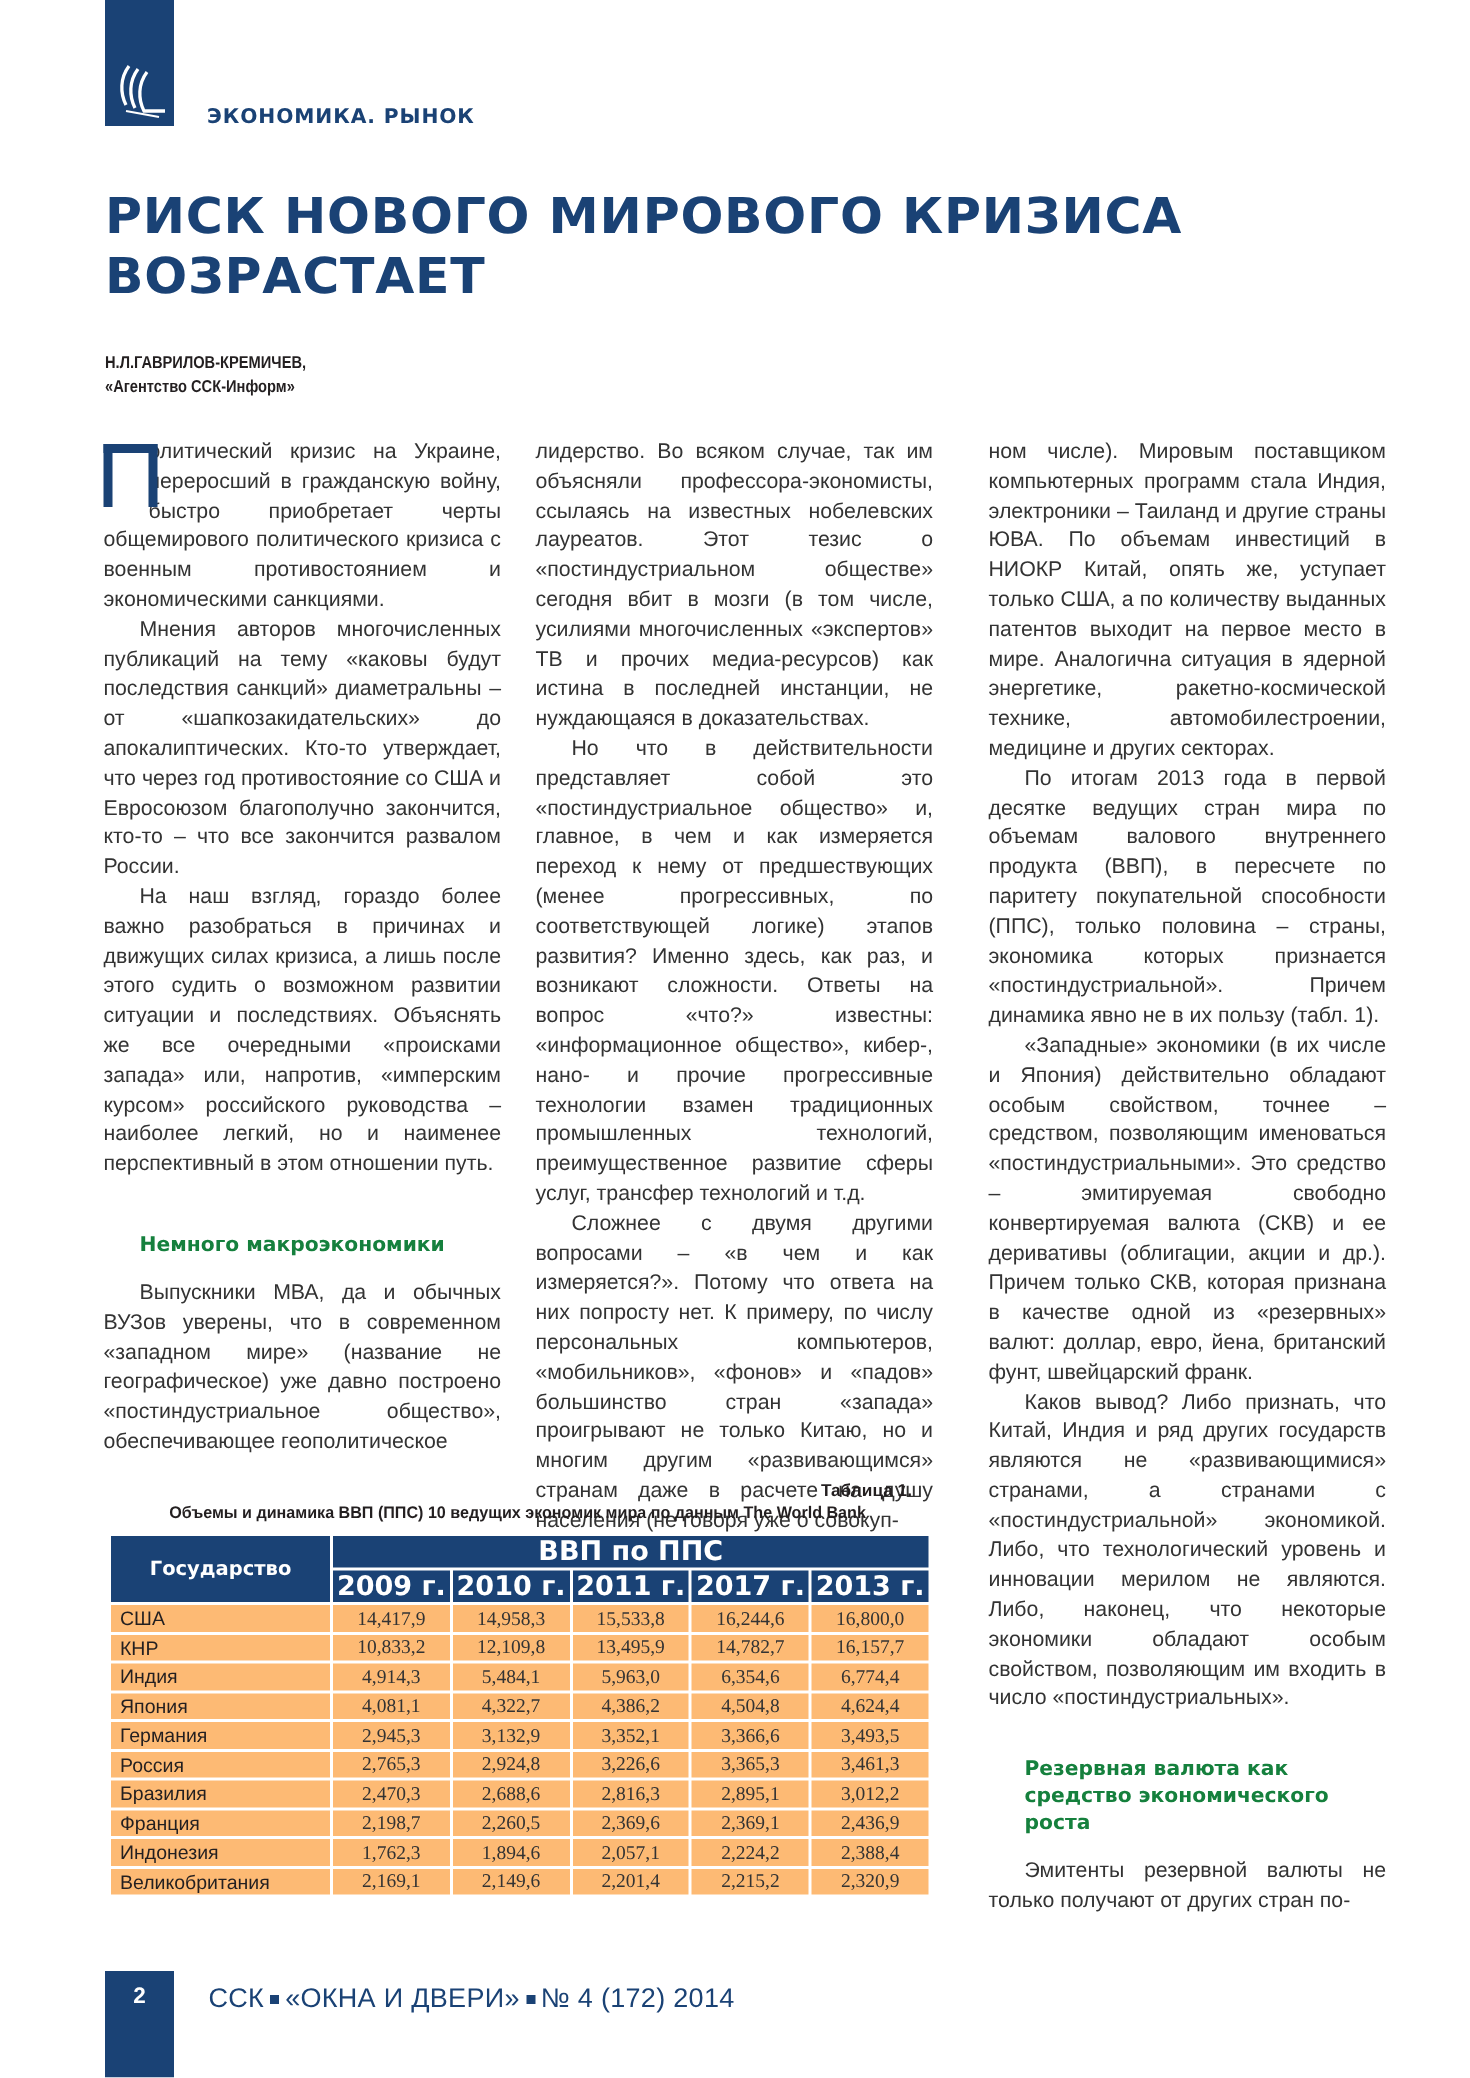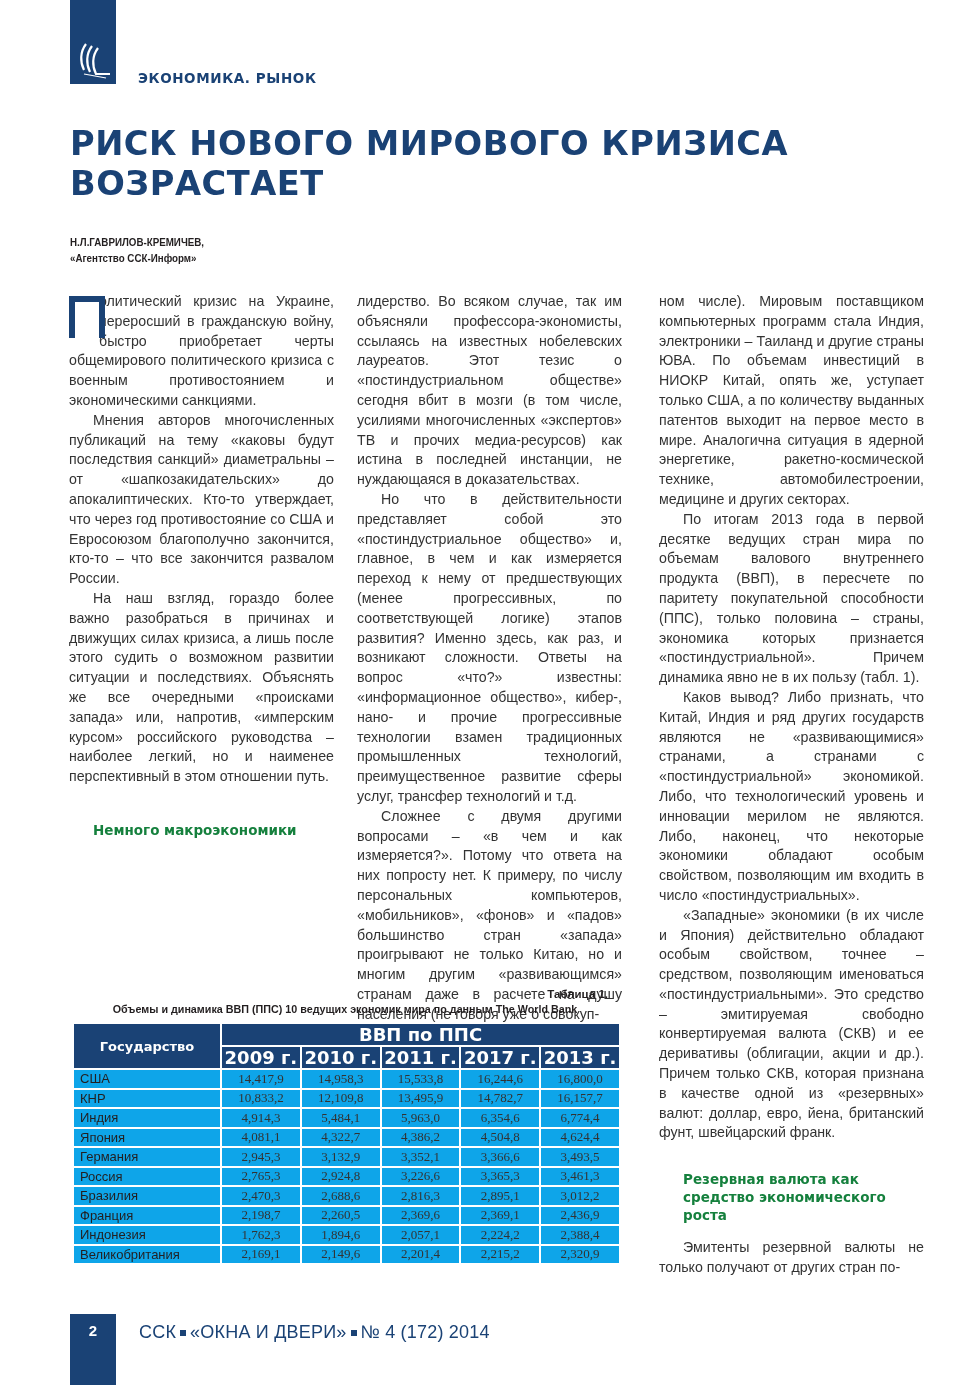--- a/index.html
+++ b/index.html
@@ -27,21 +27,21 @@
   .subhead { position: relative; margin: 34px 0 14px 0; font-family: "DejaVu Sans", sans-serif; font-weight: bold; font-size: 13.5px; line-height: 18px; color: #15803d; text-align: left; text-indent: 0; }
   .subhead .hl { position: absolute; left: 0; width: 78px; height: 10px; background: #bcd4e6; z-index: -1; }
   .subhead .txt { padding-left: 24px; display: block; }
 
   .table-caption-num { position: absolute; left: 70px; top: 988px; width: 538px; text-align: right; font-weight: bold; font-size: 11.5px; color: #231f20; }
   .table-caption { position: absolute; left: 70px; top: 1003px; width: 550px; text-align: center; font-weight: bold; font-size: 11.2px; color: #231f20; transform: scaleX(0.96); }
 
   table.gdp { position: absolute; left: 72px; top: 1022px; width: 549px; border-collapse: separate; border-spacing: 2px 2px; font-size: 12.5px; }
   table.gdp th { background: #1a4275; color: #fff; font-family: "DejaVu Sans", sans-serif; font-weight: bold; font-size: 18px; height: 17px; padding: 0; }
   table.gdp th.state { width: 146px; font-size: 13px; }
-  table.gdp td { background: #0ea5e9; height: 17.5px; padding: 0 6px; }
+  table.gdp td { background: #fdba74; height: 17.5px; padding: 0 6px; }
   table.gdp td.country { text-align: left; font-size: 13px; color: #231f20; }
   table.gdp td.val { text-align: center; font-family: "Liberation Serif", serif; font-size: 13px; color: #333; }
 
   .foot-bar { position: absolute; left: 70px; top: 1314px; width: 46px; height: 71px; background: #1a4275; }
   .page-num { position: absolute; left: 0; top: 8px; width: 46px; text-align: center; color: #fff; font-weight: bold; font-size: 15px; }
   .footer-text { position: absolute; left: 139px; top: 1322px; font-size: 18px; color: #1a4275; letter-spacing: 0.2px; }
   .footer-text .sq { display: inline-block; width: 6px; height: 6px; background: #1a4275; vertical-align: middle; margin: 0 4px; }
 </style>
 </head>
 <body>
@@ -66,33 +66,34 @@
 <div class="col col1">
   <p class="noind">
     <span class="dropcap"></span><span>олитический кризис на Украине, переросший в гражданскую войну, быстро приобретает черты общемирового политического кризиса с военным противостоянием и экономическими санкциями.</span>
   </p>
   <p>Мнения авторов многочисленных публикаций на тему «каковы будут последствия санкций» диаметральны – от «шапкозакидательских» до апокалиптических. Кто-то утверждает, что через год противостояние со США и Евросоюзом благополучно закончится, кто-то – что все закончится развалом России.</p>
   <p>На наш взгляд, гораздо более важно разобраться в причинах и движущих силах кризиса, а лишь после этого судить о возможном развитии ситуации и последствиях. Объяснять же все очередными «происками запада» или, напротив, «имперским курсом» российского руководства – наиболее легкий, но и наименее перспективный в этом отношении путь.</p>
   <div class="subhead">
     <span class="hl" style="top:4px;"></span>
     <span class="txt">Немного макроэкономики</span>
   </div>
+  <p>Выпускники МВА, да и обычных ВУЗов уверены, что в современном «западном мире» (название не географическое) уже давно построено «постиндустриальное общество», обеспечивающее геополитическое</p>
 </div>
 
 <div class="col col2">
   <p class="noind">лидерство. Во всяком случае, так им объясняли профессора-экономисты, ссылаясь на известных нобелевских лауреатов. Этот тезис о «постиндустриальном обществе» сегодня вбит в мозги (в том числе, усилиями многочисленных «экспертов» ТВ и прочих медиа-ресурсов) как истина в последней инстанции, не нуждающаяся в доказательствах.</p>
   <p>Но что в действительности представляет собой это «постиндустриальное общество» и, главное, в чем и как измеряется переход к нему от предшествующих (менее прогрессивных, по соответствующей логике) этапов развития? Именно здесь, как раз, и возникают сложности. Ответы на вопрос «что?» известны: «информационное общество», кибер-, нано- и прочие прогрессивные технологии взамен традиционных промышленных технологий, преимущественное развитие сферы услуг, трансфер технологий и т.д.</p>
   <p>Сложнее с двумя другими вопросами – «в чем и как измеряется?». Потому что ответа на них попросту нет. К примеру, по числу персональных компьютеров, «мобильников», «фонов» и «падов» большинство стран «запада» проигрывают не только Китаю, но и многим другим «развивающимся» странам даже в расчете на душу населения (не говоря уже о совокуп-</p>
 </div>
 
 <div class="col col3">
   <p class="noind">ном числе). Мировым поставщиком компьютерных программ стала Индия, электроники – Таиланд и другие страны ЮВА. По объемам инвестиций в НИОКР Китай, опять же, уступает только США, а по количеству выданных патентов выходит на первое место в мире. Аналогична ситуация в ядерной энергетике, ракетно-космической технике, автомобилестроении, медицине и других секторах.</p>
   <p>По итогам 2013 года в первой десятке ведущих стран мира по объемам валового внутреннего продукта (ВВП), в пересчете по паритету покупательной способности (ППС), только половина – страны, экономика которых признается «постиндустриальной». Причем динамика явно не в их пользу (табл. 1).</p>
+  <p>«Западные» экономики (в их числе и Япония) действительно обладают особым свойством, точнее – средством, позволяющим именоваться «постиндустриальными». Это средство – эмитируемая свободно конвертируемая валюта (СКВ) и ее деривативы (облигации, акции и др.). Причем только СКВ, которая признана в качестве одной из «резервных» валют: доллар, евро, йена, британский фунт, швейцарский франк.</p>
   <p>Каков вывод?  Либо признать, что Китай, Индия и ряд других государств являются не «развивающимися» странами, а странами с «постиндустриальной» экономикой. Либо, что технологический уровень и инновации мерилом не являются. Либо, наконец, что некоторые экономики обладают особым свойством, позволяющим им входить в число «постиндустриальных».</p>
-  <p>«Западные» экономики (в их числе и Япония) действительно обладают особым свойством, точнее – средством, позволяющим именоваться «постиндустриальными». Это средство – эмитируемая свободно конвертируемая валюта (СКВ) и ее деривативы (облигации, акции и др.). Причем только СКВ, которая признана в качестве одной из «резервных» валют: доллар, евро, йена, британский фунт, швейцарский франк.</p>
   <div class="subhead" style="margin-top:27px;">
     <span class="hl" style="top:40px;"></span>
     <span class="txt">Резервная валюта как средство экономического роста</span>
   </div>
   <p>Эмитенты резервной валюты не только получают от других стран по-</p>
 </div>
 
 <div class="table-caption-num">Таблица 1.</div>
 <div class="table-caption">Объемы и динамика ВВП (ППС) 10 ведущих экономик мира по данным The World Bank</div>
 

